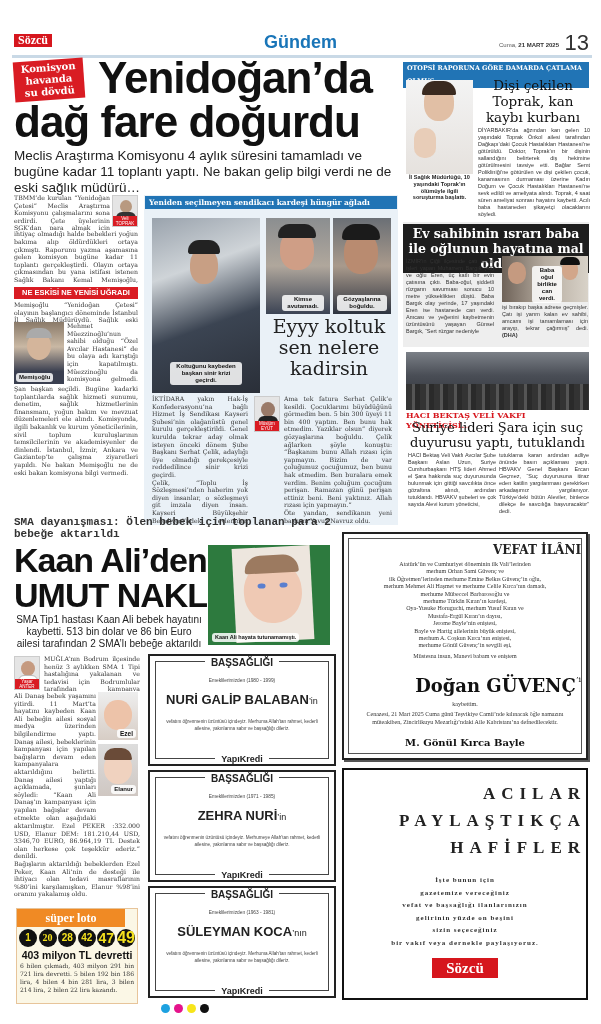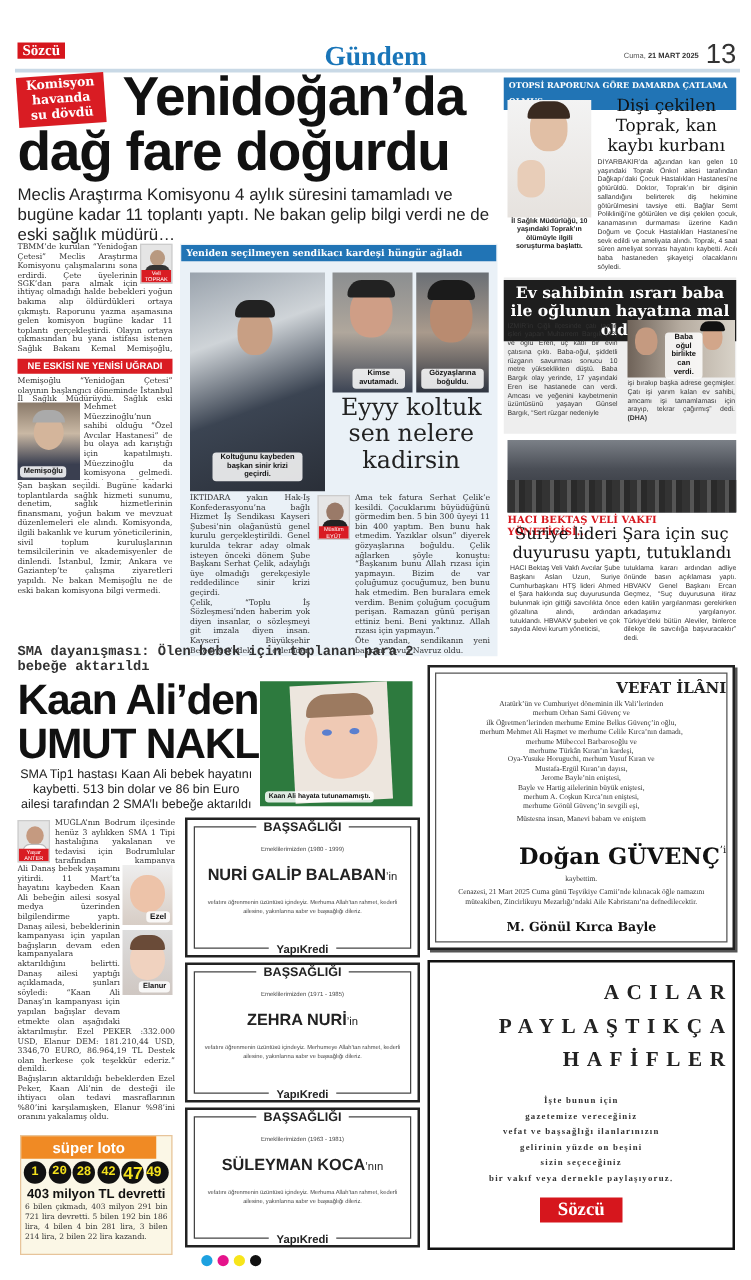--- a/index.html
+++ b/index.html
@@ -1,21 +1,21 @@
 <!DOCTYPE html>
 <html><head>
 <meta charset="utf-8">
 <style>
 *{box-sizing:border-box;margin:0;padding:0}
 body{width:601px;height:1024px;background:#fff;font-family:"DejaVu Serif",serif;color:#222;position:relative;overflow:hidden}
 .abs{position:absolute}
 .body-txt{font-size:6.2px;line-height:7.6px;color:#333;text-align:justify}
 
 .hdr-logo{left:14px;top:34px;background:#d6161d;color:#fff;font-family:"Liberation Serif",serif;font-weight:bold;font-size:12px;padding:0 4px;line-height:13px}
-.hdr-section{left:0;width:601px;top:32px;text-align:center;color:#1975b8;font-family:Liberation Serif, serif;font-weight:bold;font-size:22px}
+.hdr-section{left:0;width:601px;top:32px;text-align:center;color:#1975b8;font-family:Liberation Sans, sans-serif;font-weight:bold;font-size:18px}
 .hdr-date{right:42px;top:42px;font-size:6px;color:#555;font-family:"Liberation Sans",sans-serif}
 .hdr-date b{color:#333}
 .hdr-page{right:12px;top:30px;font-size:22px;color:#333;font-family:"Liberation Sans",sans-serif}
 .hdr-rule{left:12px;top:55px;width:580px;height:3px;background:#c9d9e6}
 
 .tag-red{left:14px;top:60px;width:70px;height:40px;background:#d91c23;transform:rotate(-4deg);color:#fff;font-family:"DejaVu Serif",serif;font-weight:bold;font-size:10px;line-height:12px;text-align:center;padding-top:2px}
 .h-main1{left:98px;top:56px;font-family:"Liberation Sans",sans-serif;font-weight:bold;font-size:44px;line-height:44px;letter-spacing:-1px;color:#111}
 .h-main2{left:14px;top:100px;font-family:"Liberation Sans",sans-serif;font-weight:bold;font-size:44px;line-height:44px;letter-spacing:-1px;color:#111}
 .h-sub{left:14px;top:148px;width:390px;font-family:"Liberation Sans",sans-serif;font-size:13.5px;line-height:16px;color:#222}
 
@@ -164,28 +164,28 @@
 </div>
 <div class="abs photo" style="left:98px;top:744px;width:40px;height:52px;background:linear-gradient(#ddd,#cfc7c2)">
   <div style="position:absolute;left:6px;top:8px;width:28px;height:32px;border-radius:48%;background:#f0d2bf"></div>
   <div style="position:absolute;left:6px;top:4px;width:28px;height:12px;border-radius:14px 14px 2px 2px;background:#6a4b38"></div>
   <div class="caption-box" style="position:absolute;right:2px;bottom:2px;font-size:6px">Elanur</div>
 </div>
 <div class="abs body-txt" style="left:14px;top:822px;width:126px;height:82px;overflow:hidden;white-space:pre-line">aktarılmıştır. Ezel PEKER :332.000 USD, Elanur DEM: 181.210,44 USD, 3346,70 EURO, 86.964,19 TL Destek olan herkese çok teşekkür ederiz.” denildi.
 Bağışların aktarıldığı bebeklerden Ezel Peker, Kaan Ali’nin de desteği ile ihtiyacı olan tedavi masraflarının %80’ini karşılamışken, Elanur %98’ini oranını yakalamış oldu.</div>
 
 <div class="abs" style="left:16px;top:908px;width:122px;height:96px;background:#fbf7e6;border:1px solid #e7c49a"></div>
-<div class="abs" style="left:17px;top:909px;width:108px;height:18px;background:#f08a24;text-align:center;color:#fff;font-family:Liberation Sans, sans-serif;font-weight:bold;font-size:12px;line-height:18px">süper loto</div>
+<div class="abs" style="left:17px;top:909px;width:108px;height:18px;background:#f08a24;text-align:center;color:#fff;font-family:Liberation Serif, serif;font-weight:bold;font-size:12px;line-height:18px">süper loto</div>
 <div class="abs" style="left:17px;top:929px;width:120px;display:flex;justify-content:space-between;padding:0 2px">
   <span style="width:18px;height:18px;border-radius:50%;background:#111;color:#f4e11d;font-family:'Liberation Sans',sans-serif;font-weight:bold;font-size:10px;line-height:18px;text-align:center">1</span>
-  <span style="width:18px;height:18px;border-radius:50%;background:#111;color:#f4e11d;font-family:Liberation Mono, monospace;font-weight:bold;font-size:10px;line-height:18px;text-align:center">20</span>
+  <span style="width:18px;height:18px;border-radius:50%;background:#111;color:#f4e11d;font-family:Liberation Serif, serif;font-weight:bold;font-size:10px;line-height:18px;text-align:center">20</span>
   <span style="width:18px;height:18px;border-radius:50%;background:#111;color:#f4e11d;font-family:'Liberation Sans',sans-serif;font-weight:bold;font-size:10px;line-height:18px;text-align:center">28</span>
   <span style="width:18px;height:18px;border-radius:50%;background:#111;color:#f4e11d;font-family:'Liberation Sans',sans-serif;font-weight:bold;font-size:10px;line-height:18px;text-align:center">42</span>
   <span style="width:18px;height:18px;border-radius:50%;background:#111;color:#f4e11d;font-family:'Liberation Sans',sans-serif;font-weight:bold;font-size:14px;line-height:18px;text-align:center">47</span>
-  <span style="width:18px;height:18px;border-radius:50%;background:#111;color:#f4e11d;font-family:'Liberation Sans',sans-serif;font-weight:bold;font-size:11px;line-height:18px;text-align:left">49</span>
+  <span style="width:18px;height:18px;border-radius:50%;background:#111;color:#f4e11d;font-family:'Liberation Sans',sans-serif;font-weight:bold;font-size:16px;line-height:18px;text-align:right">49</span>
 </div>
 <div class="abs" style="left:17px;top:949px;width:120px;text-align:center;font-family:'Liberation Sans',sans-serif;font-weight:bold;font-size:10.5px;color:#111">403 milyon TL devretti</div>
 <div class="abs body-txt" style="left:20px;top:962px;width:114px;height:40px;overflow:hidden;font-size:6px;line-height:8px">6 bilen çıkmadı, 403 milyon 291 bin 721 lira devretti. 5 bilen 192 bin 186 lira, 4 bilen 4 bin 281 lira, 3 bilen 214 lira, 2 bilen 22 lira kazandı.</div>
 
 <div class="abs bs-box" style="left:148px;top:654px;width:188px;height:112px">
   <div class="bs-inner">
     <div class="bs-title"><span>BAŞSAĞLIĞI</span></div>
     <div class="bs-era" style="top:16px">Emeklilerimizden (1980 - 1999)</div>
     <div class="bs-name" style="top:30px"><span>NURİ GALİP BALABAN</span><small>’in</small></div>
     <div class="bs-txt" style="top:56px">vefatını öğrenmenin üzüntüsü içindeyiz. Merhuma Allah’tan rahmet, kederli ailesine, yakınlarına sabır ve başsağlığı dileriz.</div>

